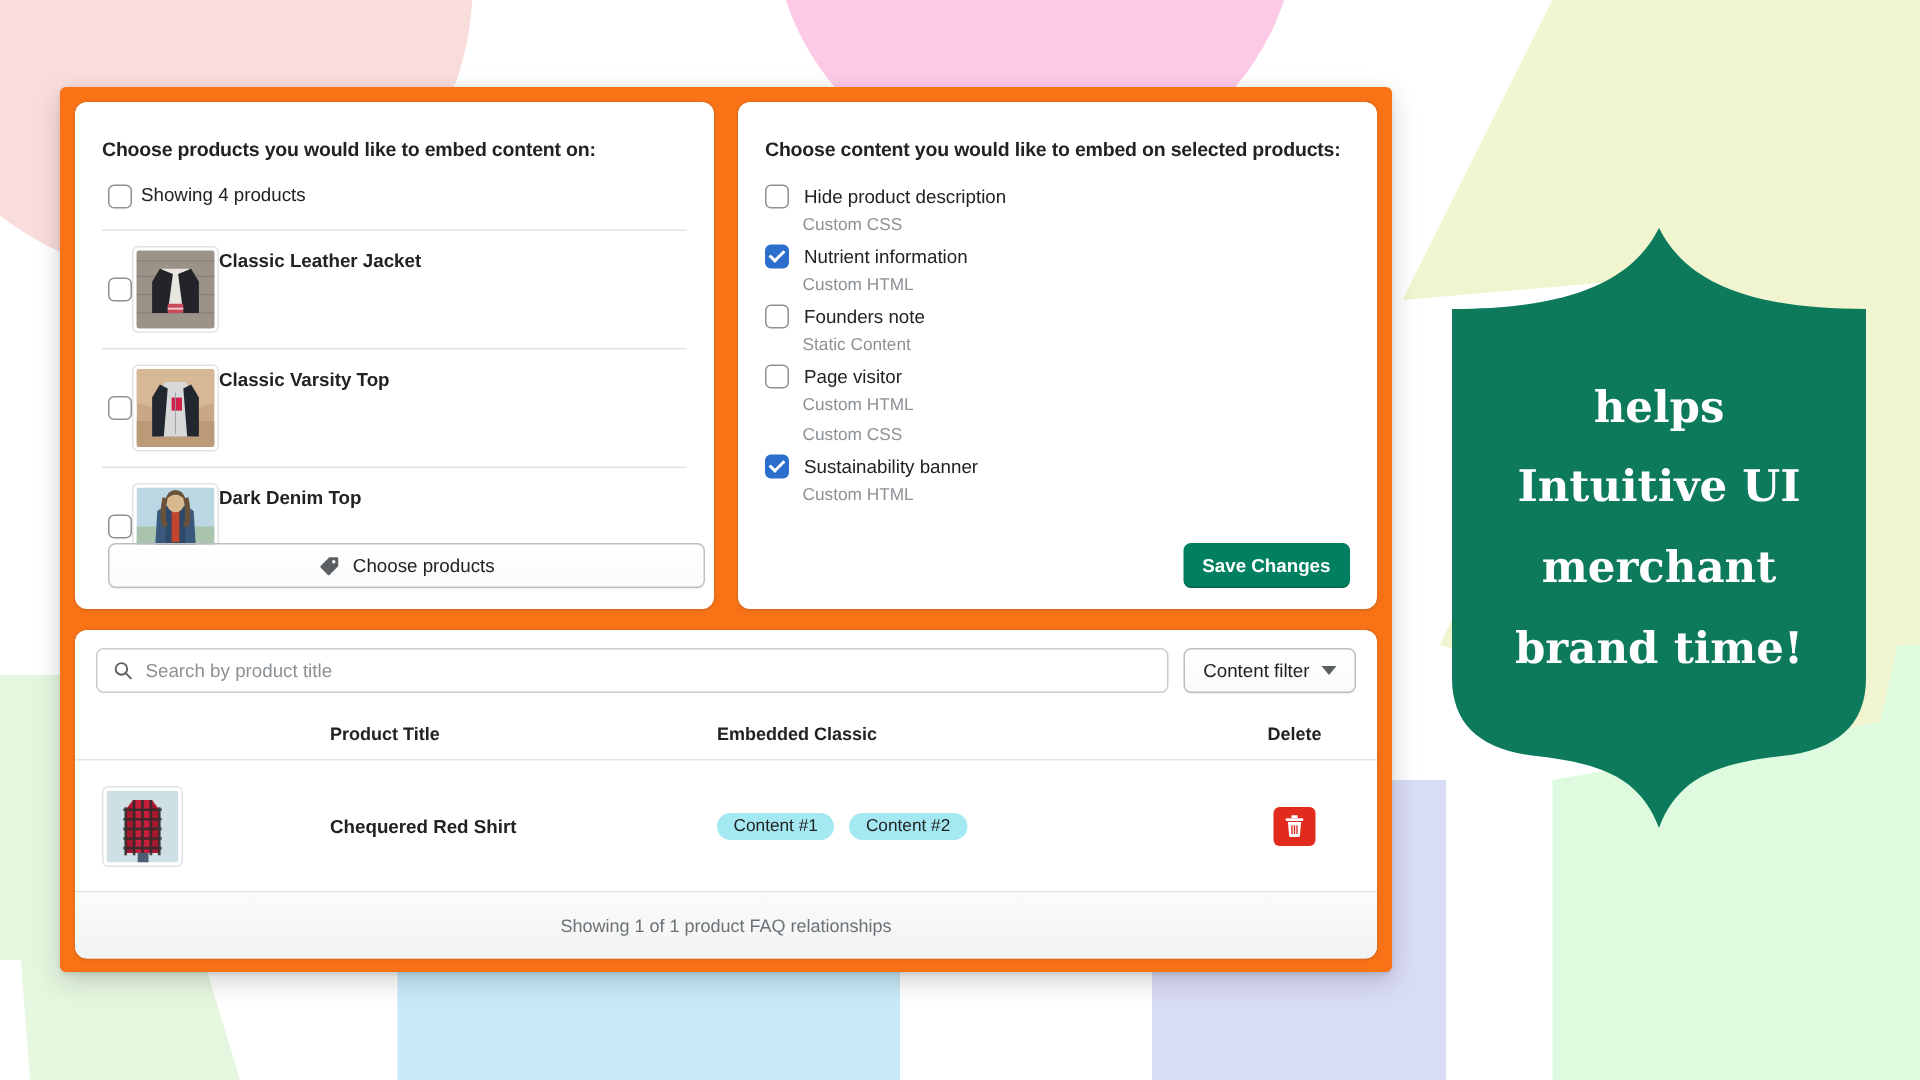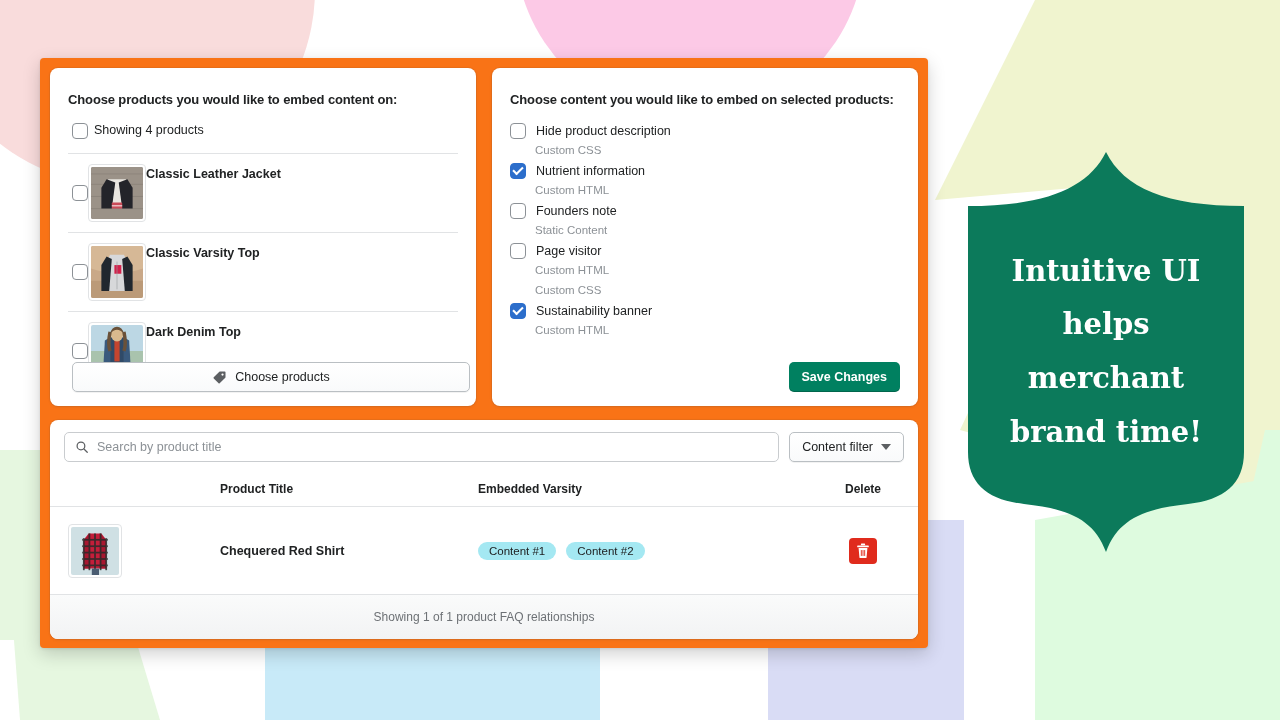--- a/index.html
+++ b/index.html
@@ -356,21 +356,21 @@
         <span>Content filter</span>
         <svg width="10" height="6" viewBox="0 0 10 6">
           <path d="M0 0 L5 6 L10 0z" fill="#5c5f62"></path>
         </svg>
       </div>
     </div>
 
     <div class="tbl-head">
       <span class="c-thumb"></span>
       <span class="c-title">Product Title</span>
-      <span class="c-cont">Embedded Varsity</span>
+      <span class="c-cont">Embedded Classic</span>
       <span class="c-del">Delete</span>
     </div>
 
     <div class="tbl-row">
       <div class="row-thumb-wrap">
         <div class="row-thumb">
           <svg viewBox="0 0 60 60">
             <rect width="60" height="60" fill="#cfe0e4"></rect>
             <path d="M22 8 h16 l6 8 v36 h-28 v-36z" fill="#c41e3a"></path>
             <path d="M18 14 l6 -6 v44 h-8 v-32z" fill="#a81730"></path>
@@ -422,18 +422,18 @@
              C 126 36, 84 54, 6 54
              L 6 300
              C 6 332, 26 348, 62 352
              C 108 357, 132 368, 144 400
              C 156 368, 180 357, 226 352
              C 262 348, 282 332, 282 300
              L 282 54
              C 204 54, 162 36, 144 0 Z" fill="#0c7a5b"></path>
   </svg>
   <div class="shield-text">
+    <span>helps</span>
     <span>Intuitive UI</span>
-    <span>helps</span>
     <span>merchant</span>
     <span>brand time!</span>
   </div>
 </div>
 
 </body></html>

